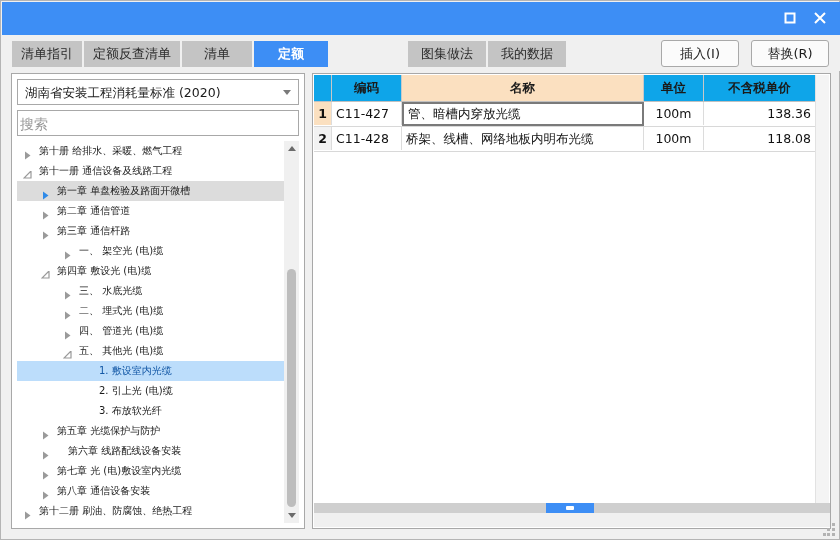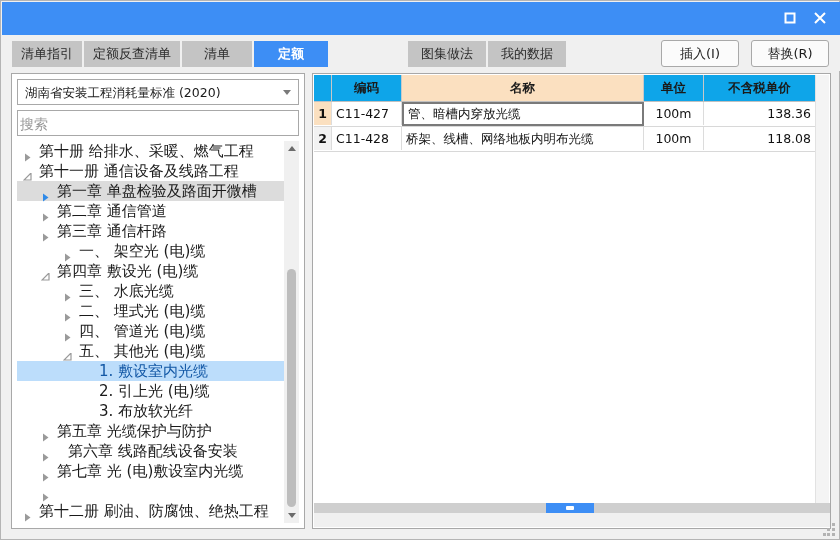--- a/index.html
+++ b/index.html
@@ -164,21 +164,21 @@
   .tree-rows {
     position: absolute;
     left: 0; top: 0;
     width: 267px;
   }
   .tree-row {
     position: relative;
     height: 20px;
     line-height: 20px;
     white-space: nowrap;
-    font-size: 15px;
+    font-size: 10px;
     color: #1a1a1a;
     cursor: default;
   }
   .tree-row.hovered { background: #dcdcdc; }
   .tree-row.selected { background: #bcddfb; color: #1257a5; }
   .tree-row .arrow {
     position: absolute;
     top: 6px;
     width: 9px;
     height: 9px;
@@ -485,20 +485,21 @@
           <div class="tree-row">
             <span class="arrow" style="left: 24px;"><svg width="9" height="9" viewBox="0 0 9 9">
                 <path d="M2 0.5 L7.5 4.5 L2 8.5 Z" fill="#9a9a9a"></path>
               </svg></span>
             <span class="label" style="left: 40px;">第七章 光 (电)敷设室内光缆</span>
           </div>
           <div class="tree-row">
             <span class="arrow" style="left: 24px;"><svg width="9" height="9" viewBox="0 0 9 9">
                 <path d="M2 0.5 L7.5 4.5 L2 8.5 Z" fill="#9a9a9a"></path>
               </svg></span>
+            <span class="label" style="left: 40px;">第八章 通信设备安装</span>
           </div>
           <div class="tree-row">
             <span class="arrow" style="left: 6px;"><svg width="9" height="9" viewBox="0 0 9 9">
                 <path d="M2 0.5 L7.5 4.5 L2 8.5 Z" fill="#9a9a9a"></path>
               </svg></span>
             <span class="label" style="left: 22px;">第十二册 刷油、防腐蚀、绝热工程</span>
           </div>
         </div>
 
       <div class="tree-scroll">

